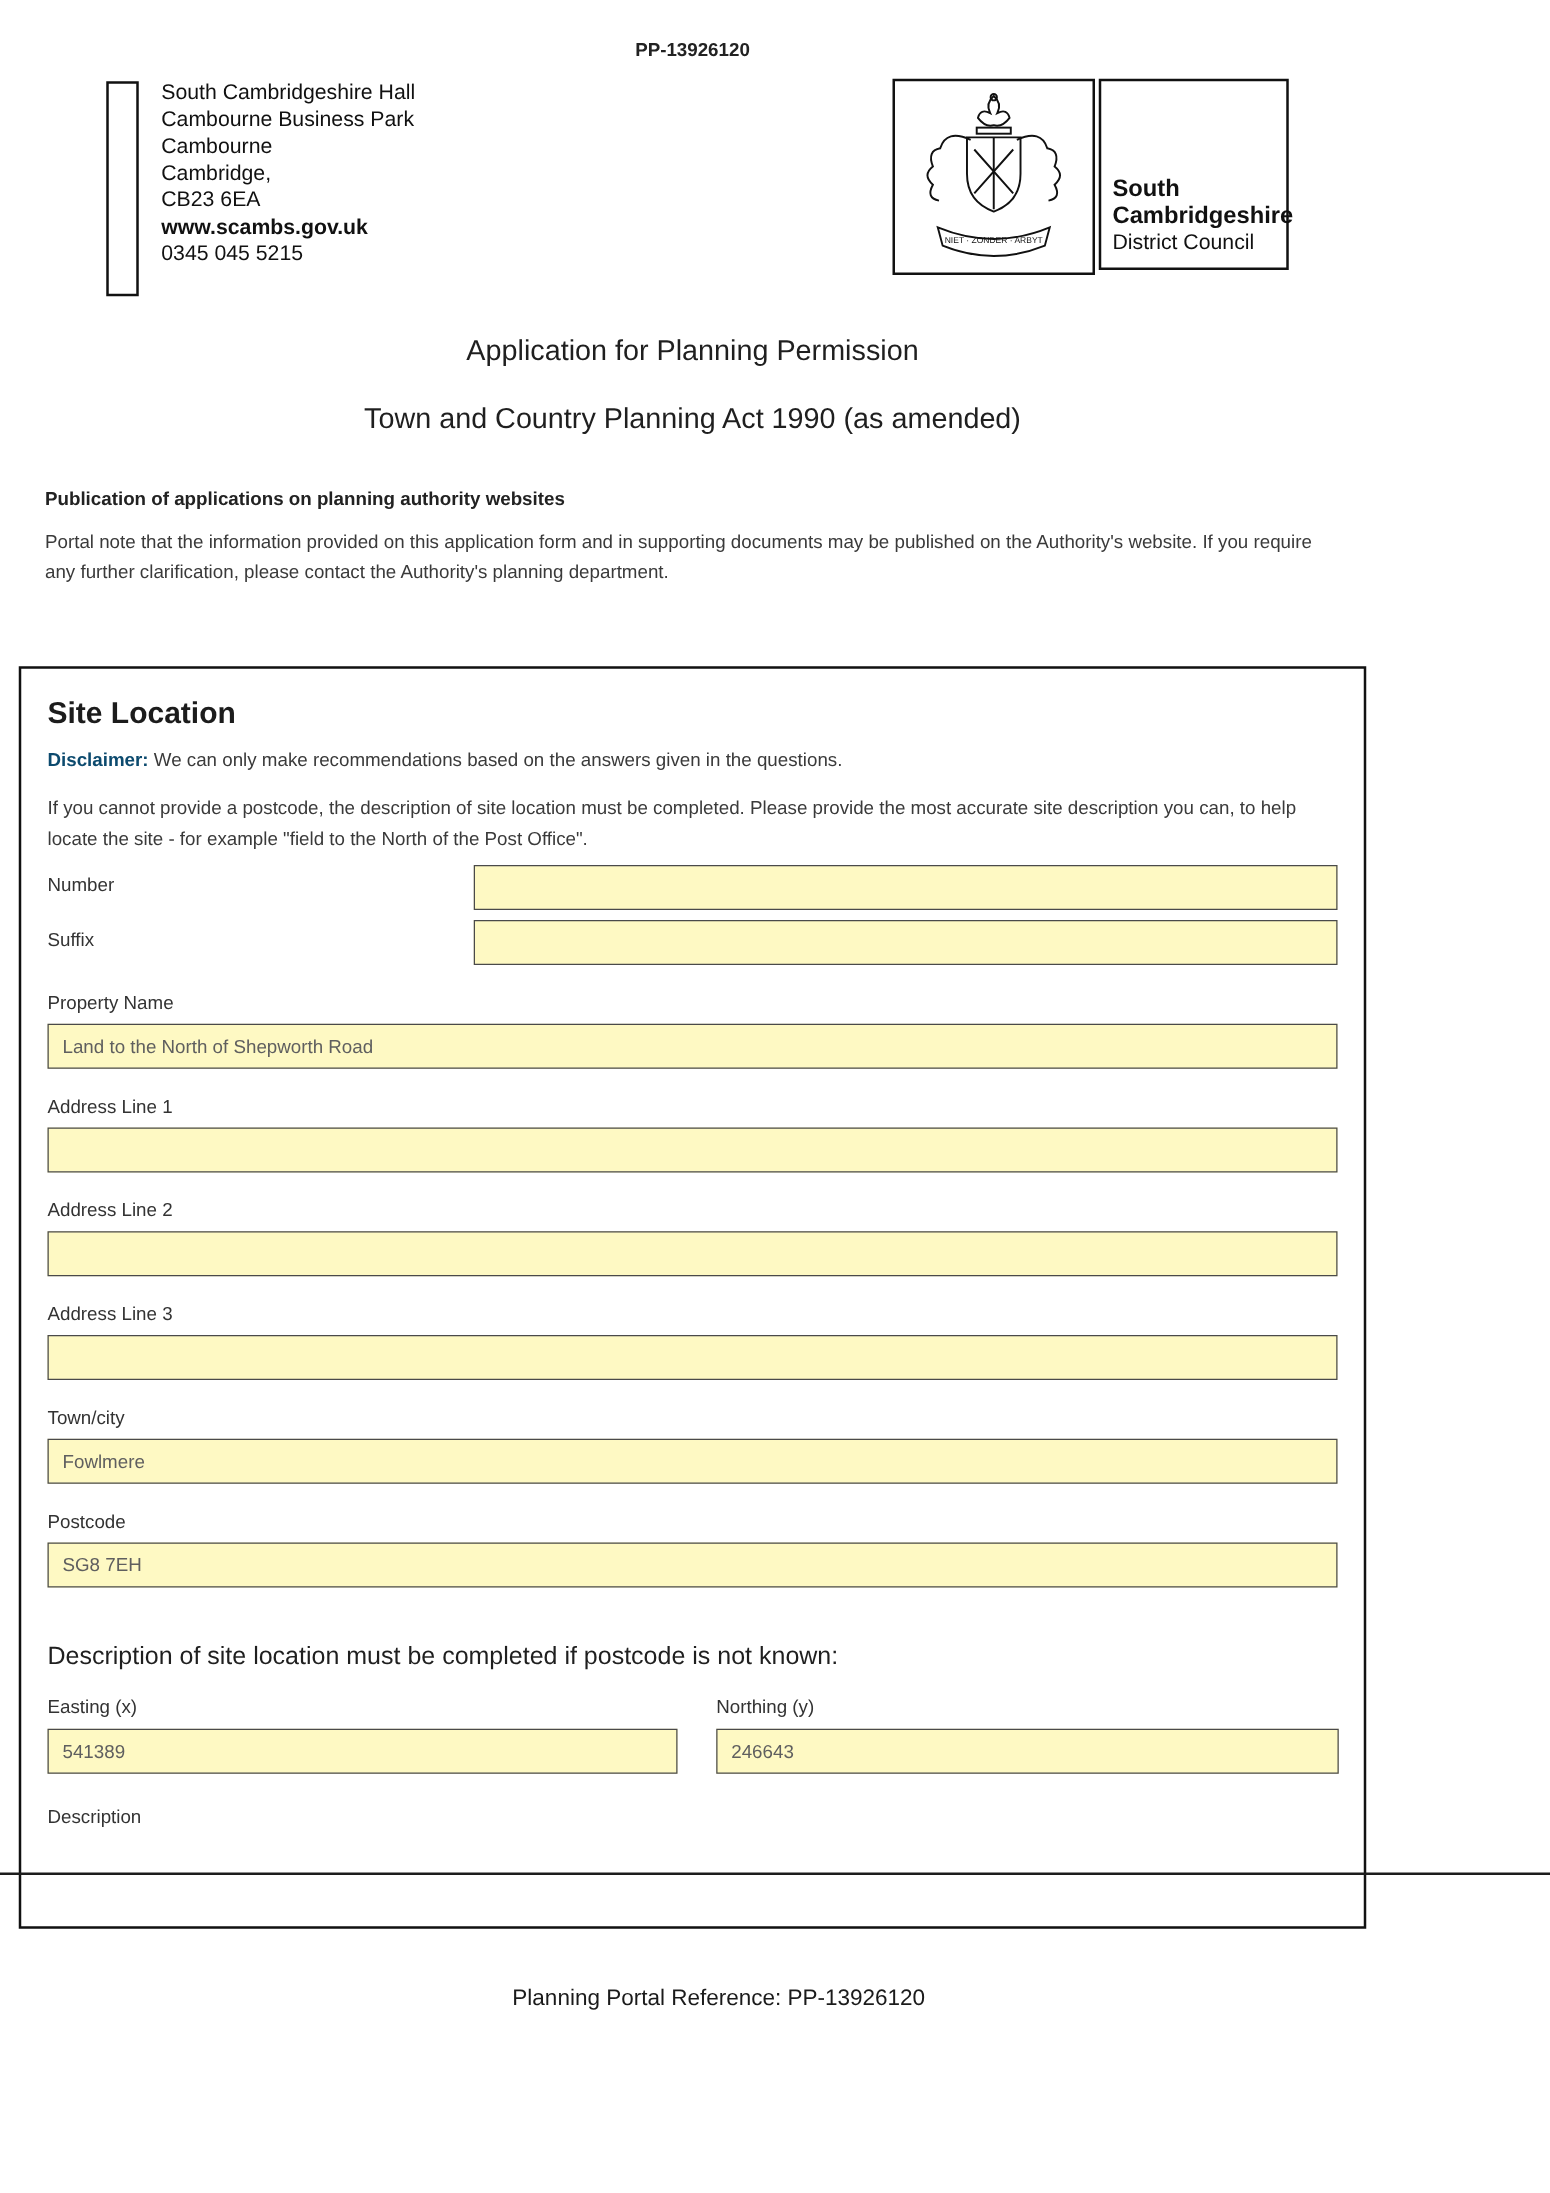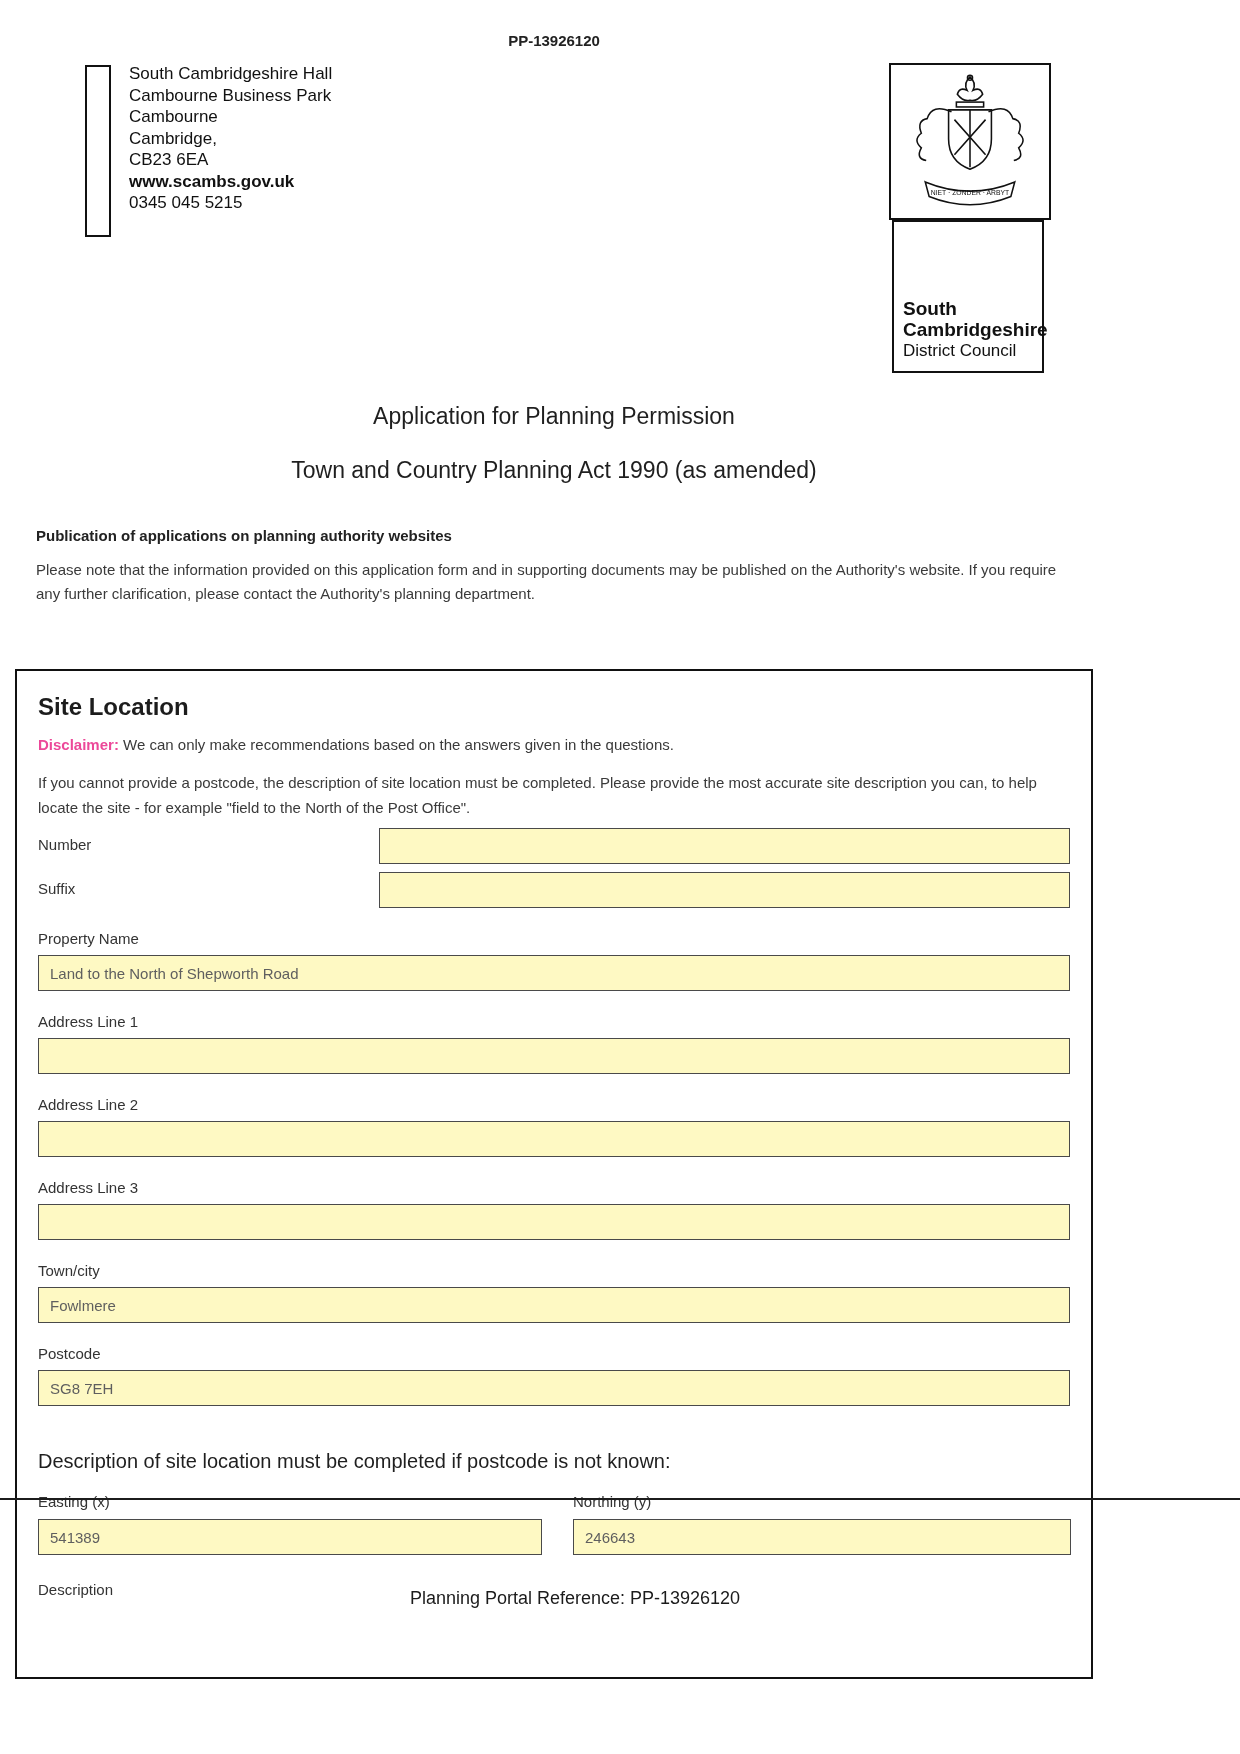--- a/index.html
+++ b/index.html
@@ -13,42 +13,42 @@
     padding-top:32px; text-align:center; font-weight:bold; font-size:15px; color:#222;
   }
 
   
   .header-row { display:flex; justify-content:space-between; margin-top:14px; padding-left:70px; }
   .address-wrap { display:flex; }
   .vert-box { width:22px; height:168px; border:2px solid #111; margin-top:2px; }
   .address-text { margin-left:18px; font-size:17px; line-height:21.5px; color:#111; }
   .address-text .bold { font-weight:bold; }
 
-  .logo-wrap { display:flex; margin-right:42px;flex-direction:column; }
+  .logo-wrap { display:flex; margin-right:62px; }
   .crest-box { width:158px; height:153px; border:2px solid #111; background:#fff; display:flex; align-items:center; justify-content:center; }
   .crest-box svg { width:146px; height:146px; stroke:#111; fill:none; stroke-width:1.6; }
   .name-box { width:152px; height:153px; border:2px solid #111; margin-left:3px;
     display:flex; flex-direction:column; justify-content:flex-end; padding:0 0 10px 9px; box-sizing:border-box; }
   .name-box .b1 { font-weight:bold; font-size:19px; line-height:21px; color:#111; }
   .name-box .r1 { font-size:17px; line-height:21px; color:#111; }
 
   .page-title { text-align:center; font-size:23px; font-weight:normal; color:#1f1f1f; margin:30px 0 0 0; }
   .page-subtitle { text-align:center; font-size:23px; font-weight:normal; color:#1f1f1f; margin:27px 0 0 0; }
 
   .pub-heading { margin-top:43px; margin-left:21px; font-weight:bold; font-size:15px; color:#222; }
   .pub-body { margin:14px 21px 0 21px; font-size:15px; line-height:24px; color:#3a3a3a; max-width:1030px; }
 
   
   .section-box {
     margin-top:63px; border:2px solid #111; box-sizing:border-box;
     height:1010px; padding:22px 21px 0 21px; overflow:hidden; background:#fff;
   }
   .section-title { font-size:24px; font-weight:bold; color:#1c1c1c; margin:0; }
   .disclaimer { margin:15px 0 0 0; font-size:15px; color:#3a3a3a; }
-  .disclaimer b { color:#ec4899; }
+  .disclaimer b { color:#0c4a6e; }
   .intro { margin:17px 0 0 0; font-size:15px; line-height:25px; color:#3a3a3a; max-width:1020px; }
 
   .inline-row { display:flex; margin-top:8px; }
   .inline-row label { width:341px; flex:none; padding-top:8px; font-size:15px; color:#333; }
   .inline-row input { flex:1; }
 
   .field-group { margin-top:22px; }
   .field-group label { display:block; font-size:15px; color:#333; }
   .field-group input { margin-top:8px; width:100%; }
 
@@ -117,21 +117,21 @@
         <div class="b1">Cambridgeshire</div>
         <div class="r1">District Council</div>
       </div>
     </div>
   </div>
 
   <h1 class="page-title">Application for Planning Permission</h1>
   <h2 class="page-subtitle">Town and Country Planning Act 1990 (as amended)</h2>
 
   <div class="pub-heading">Publication of applications on planning authority websites</div>
-  <p class="pub-body">Please note that the information provided on this application form and in supporting documents may be published on the Authority's website. If you require any further clarification, please contact the Authority's planning department.</p>
+  <p class="pub-body">Portal note that the information provided on this application form and in supporting documents may be published on the Authority's website. If you require any further clarification, please contact the Authority's planning department.</p>
 
   <div class="section-box">
     <h2 class="section-title">Site Location</h2>
 
     <p class="disclaimer"><b>Disclaimer:</b><span> We can only make recommendations based on the answers given in the questions.</span></p>
 
     <p class="intro">If you cannot provide a postcode, the description of site location must be completed. Please provide the most accurate site description you can, to help locate the site - for example "field to the North of the Post Office".</p>
 
     <div class="inline-row">
       <label>Number</label>

